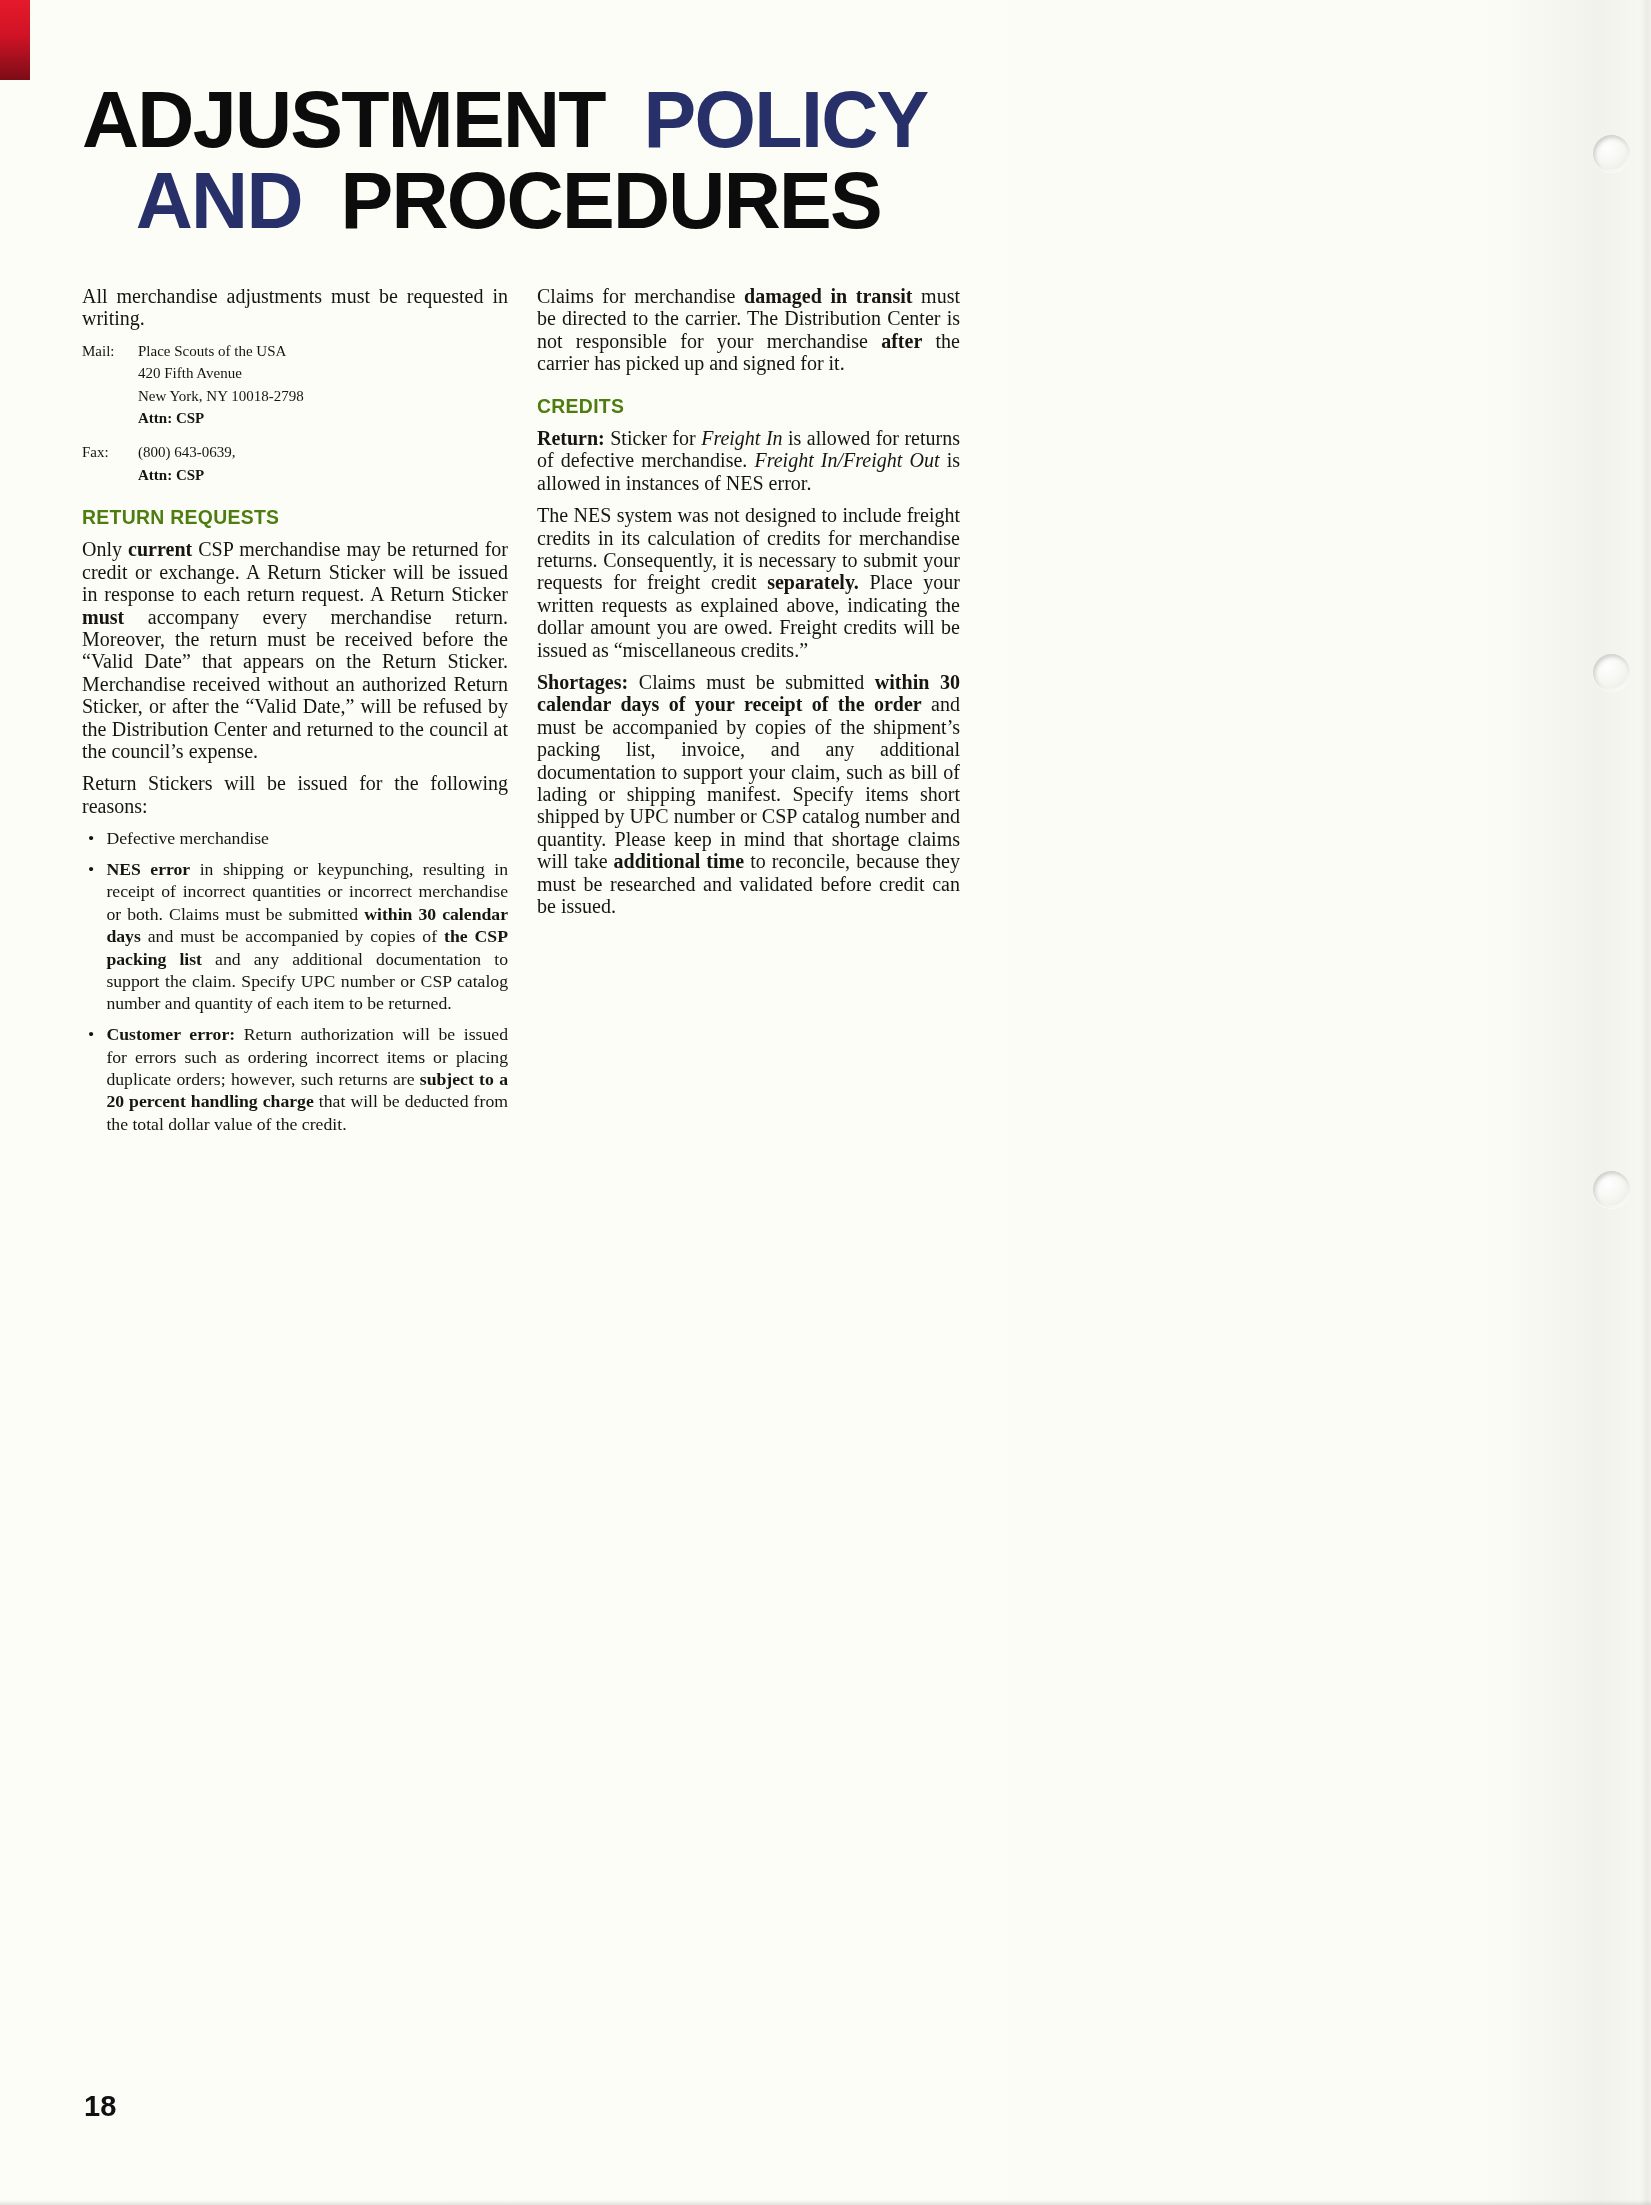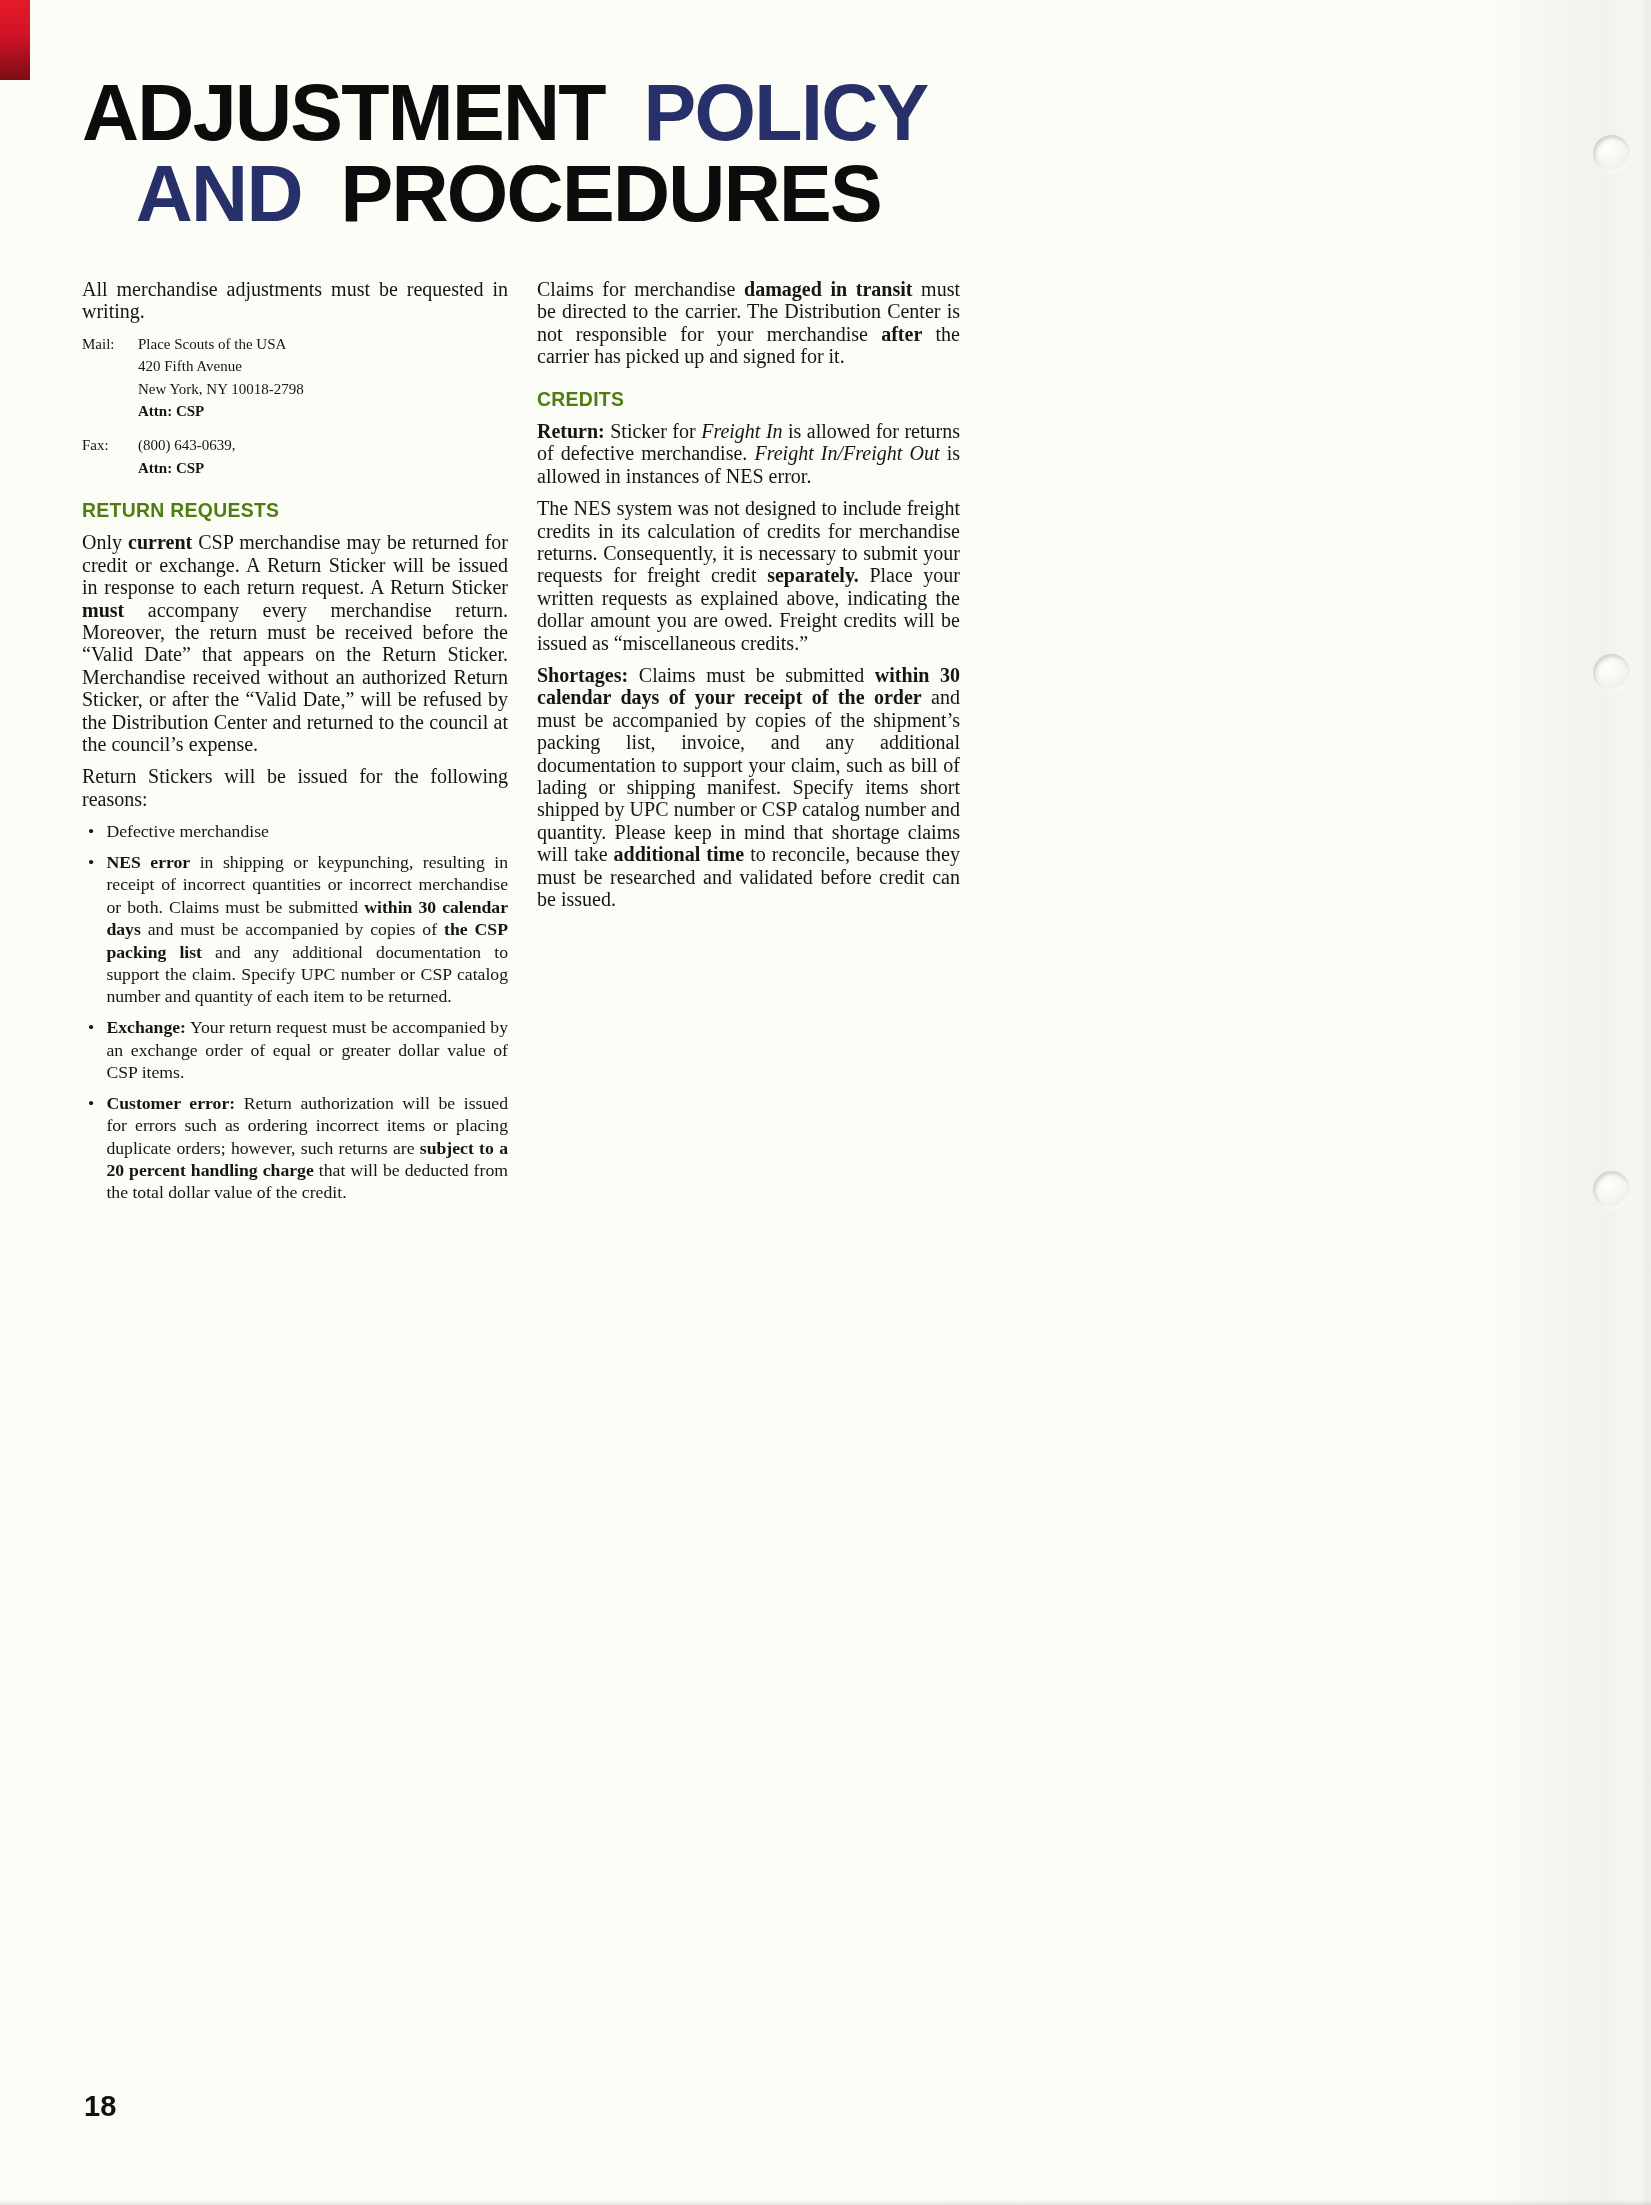--- a/index.html
+++ b/index.html
@@ -30,21 +30,21 @@
   .hole {
     position: absolute; right: 22px; width: 37px; height: 37px; border-radius: 50%;
     background: radial-gradient(circle at 40% 35%, #ffffff 0%, #f4f4ef 55%, #e1e1da 100%);
     box-shadow: inset 1.7px 2.5px 4.2px rgba(0,0,0,0.18), inset -0.8px -1.7px 2.5px rgba(255,255,255,0.9), 0 0.8px 1.7px rgba(255,255,255,0.7);
   }
   .hole-1 { top: 135px; }
   .hole-2 { top: 654px; }
   .hole-3 { top: 1171px; }
 
   
-  .content { position: absolute; left: 82px; top: 72px; width: 893px; }
+  .content { position: absolute; left: 82px; top: 79px; width: 893px; }
 
   .title {
     margin: 0; width: 799px;
     font-family: "Liberation Sans", "DejaVu Sans", sans-serif;
     font-weight: bold; font-size: 79px; line-height: 81px; letter-spacing: -1.7px;
     color: #0c0c0c;
   }
   .t-line { display: block; white-space: nowrap; }
   .t-line2 { text-align: right; }
   .t-line span + span { margin-left: 18.5px; }
@@ -138,21 +138,20 @@
 
         <h2 class="section-heading">RETURN REQUESTS</h2>
 
         <p class="para"><span>Only </span><span class="b">current</span><span> CSP merchandise may be returned for credit or exchange. A Return Sticker will be issued in response to each return request. A Return Sticker </span><span class="b">must</span><span> accompany every merchandise return. Moreover, the return must be received before the “Valid Date” that appears on the Return Sticker. Merchandise received without an authorized Return Sticker, or after the “Valid Date,” will be refused by the Distribution Center and returned to the council at the council’s expense.</span></p>
 
         <p class="para">Return Stickers will be issued for the following reasons:</p>
 
         <ul class="bullets">
           <li><span>Defective merchandise</span></li>
           <li><span class="b">NES error</span><span> in shipping or keypunching, resulting in receipt of incorrect quantities or incorrect merchandise or both. Claims must be submitted </span><span class="b">within 30 calendar days</span><span> and must be accompanied by copies of </span><span class="b">the CSP packing list</span><span> and any additional documentation to support the claim. Specify UPC number or CSP catalog number and quantity of each item to be returned.</span></li>
-          <li><span class="b">Exchange:</span><span> Your return request must be accompanied by an exchange order of equal or greater dollar value of CSP items.</span></li>
           <li><span class="b">Customer error:</span><span> Return authorization will be issued for errors such as ordering incorrect items or placing duplicate orders; however, such returns are </span><span class="b">subject to a 20 percent handling charge</span><span> that will be deducted from the total dollar value of the credit.</span></li>
         </ul>
       </div>
 
       <div class="col col-right">
         <p class="para"><span>Claims for merchandise </span><span class="b">damaged in transit</span><span> must be directed to the carrier. The Distribution Center is not responsible for your merchandise </span><span class="b">after</span><span> the carrier has picked up and signed for it.</span></p>
 
         <h2 class="section-heading">CREDITS</h2>
 
         <p class="para"><span class="b">Return:</span><span> Sticker for </span><span class="i">Freight In</span><span> is allowed for returns of defective merchandise. </span><span class="i">Freight In/Freight Out</span><span> is allowed in instances of NES error.</span></p>

